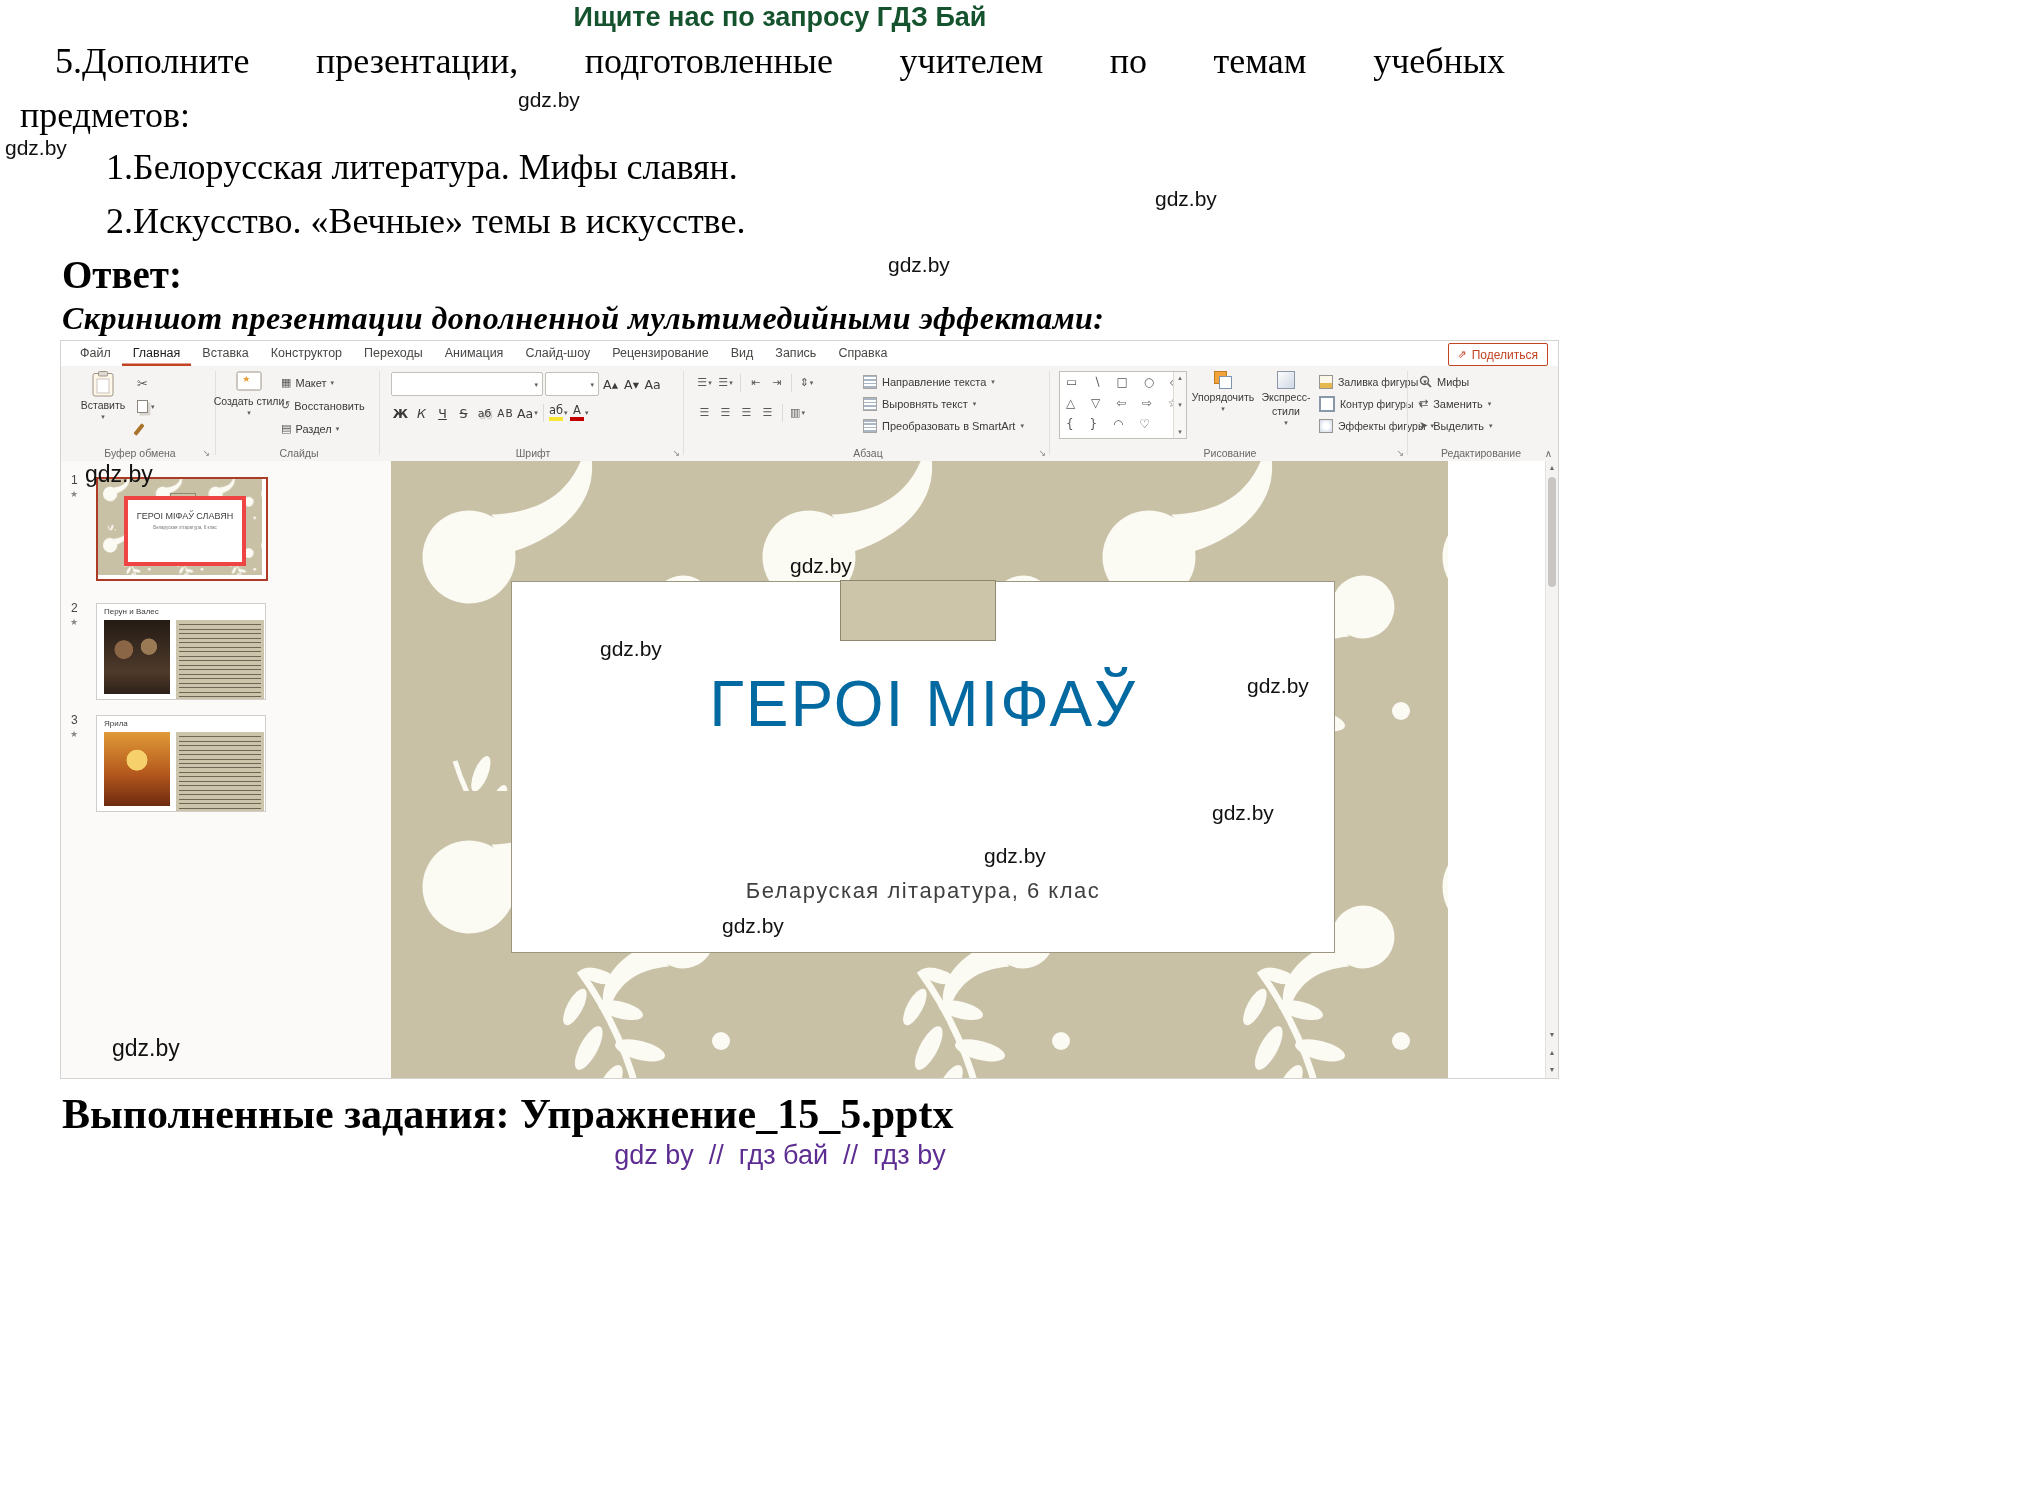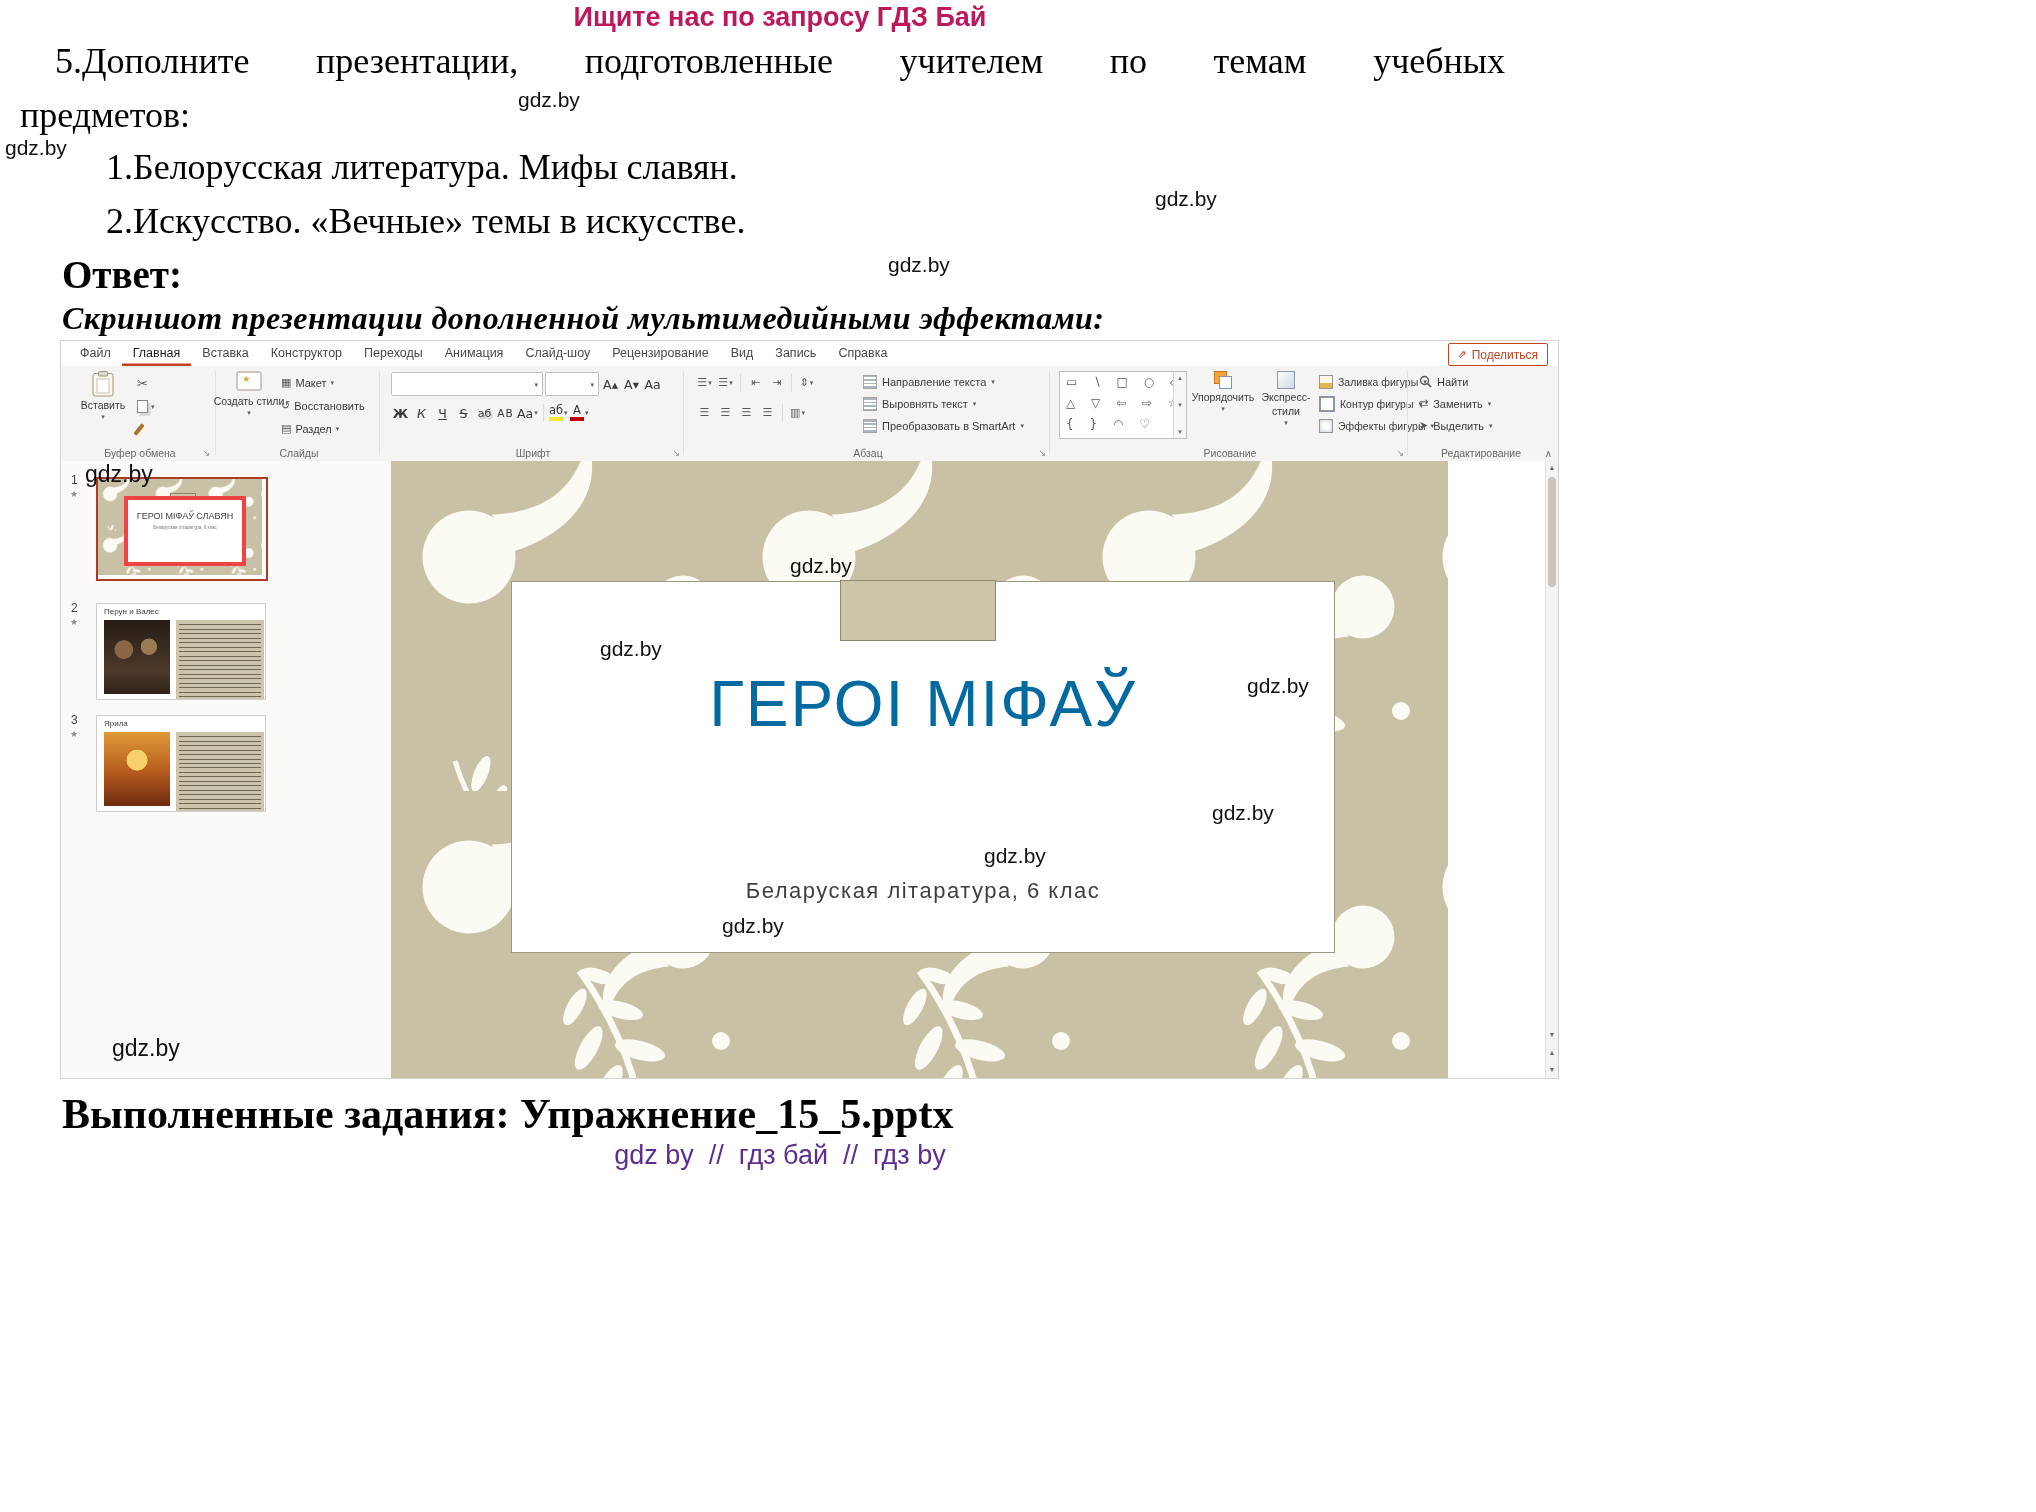--- a/index.html
+++ b/index.html
@@ -1,21 +1,21 @@
 <!DOCTYPE html>
 <html><head>
 <meta charset="utf-8">
 <style>
   html,body{margin:0;padding:0}
   body{width:2036px;height:1512px;position:relative;background:#fff;color:#000;
        font-family:"Liberation Serif",serif;overflow:hidden}
 
   
   .top-note{position:absolute;top:2px;left:0;width:1560px;text-align:center;
-    font-family:"Liberation Sans",sans-serif;font-size:27px;font-weight:600;color:#be185d}
+    font-family:"Liberation Sans",sans-serif;font-size:27px;font-weight:600;color:#14532d}
   .tline1{position:absolute;left:55px;top:40px;width:1450px;font-size:36px;
     text-align:justify;text-align-last:justify;white-space:normal}
   .tline2{position:absolute;left:20px;top:94px;font-size:36px}
   .titem{position:absolute;left:106px;font-size:36px}
   .i1{top:146px}.i2{top:200px}
   .answer-label{position:absolute;left:62px;top:252px;font-size:39px;font-weight:bold}
   .answer-caption{position:absolute;left:62px;top:300px;font-size:32px;font-weight:bold;
     font-style:italic;letter-spacing:.5px;white-space:nowrap}
   .done-line{position:absolute;left:62px;top:1090px;font-size:42px;font-weight:bold}
   .site-footer{position:absolute;top:1140px;left:0;width:1560px;text-align:center;
@@ -403,21 +403,21 @@
       </div>
       <div class="gsep" style="left:1346px"></div>
 
       <div class="grp" style="left:1350px;width:140px">
         <div class="plabels" style="left:8px;top:5px">
           <div class="plbl">
             <svg width="13" height="13">
               <circle cx="5.5" cy="5.5" r="4" fill="none" stroke="#5a5856" stroke-width="1.4"></circle>
               <line x1="8.6" y1="8.6" x2="12" y2="12" stroke="#5a5856" stroke-width="1.6"></line>
             </svg>
-            <span>Найти</span>
+            <span>Мифы</span>
           </div>
           <div class="plbl">
               <span class="gic sm">⇄</span>
               <span>Заменить</span>
               <span class="caret">▾</span>
             </div>
           <div class="plbl">
               <span class="gic sm">➤</span>
               <span>Выделить</span>
               <span class="caret">▾</span>

